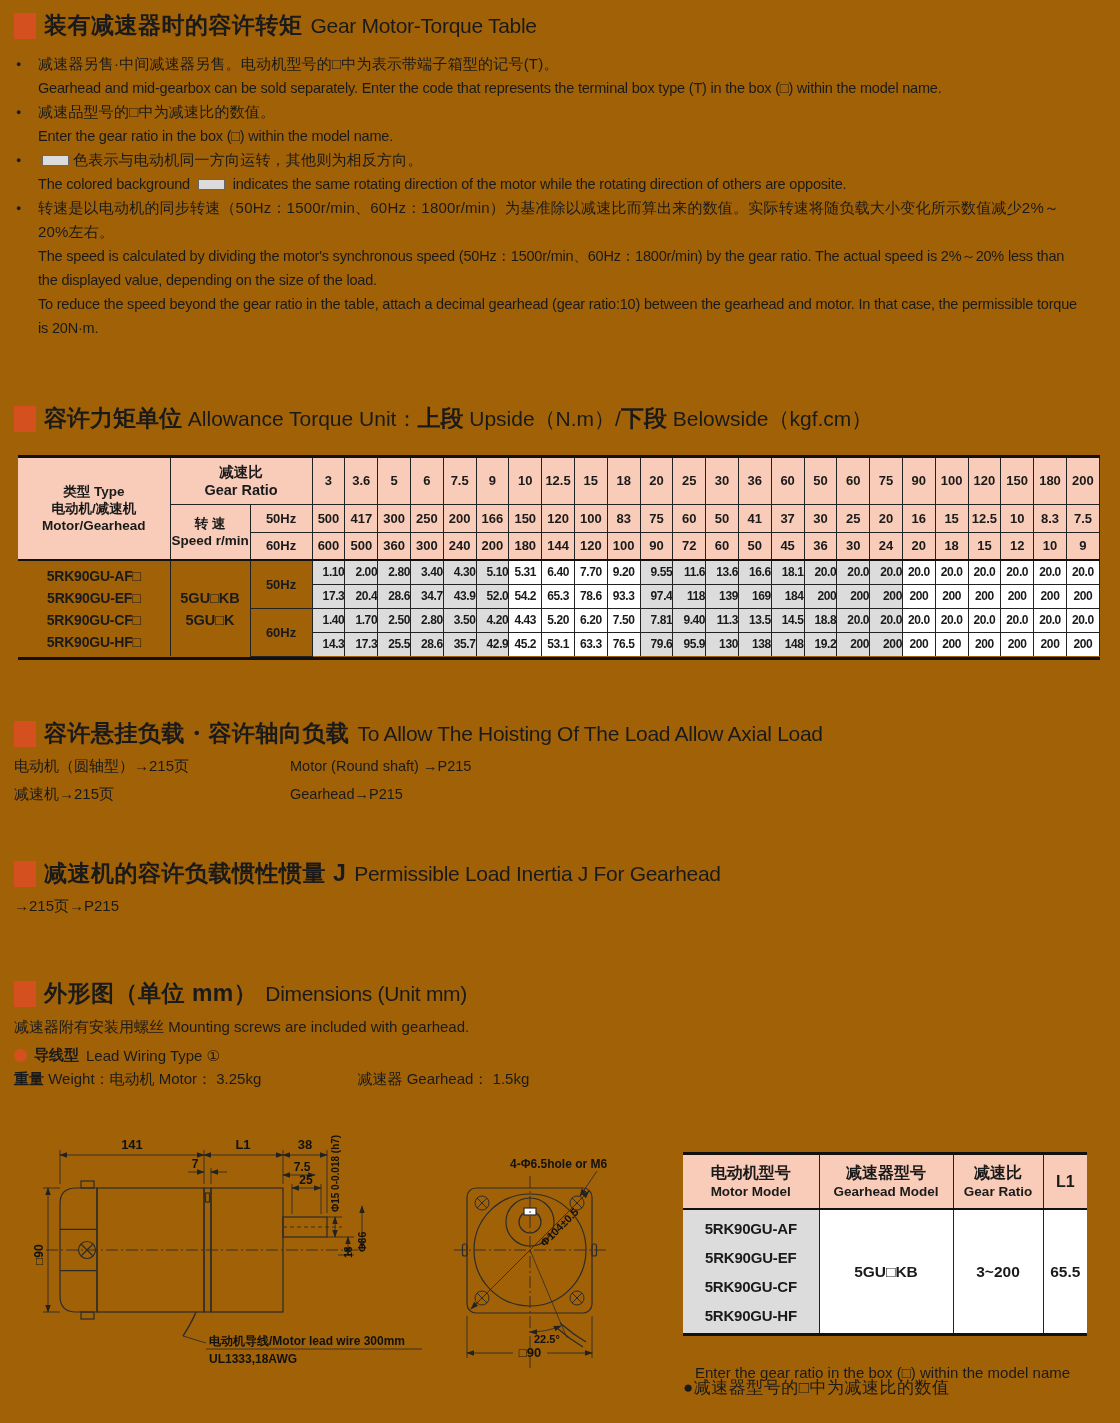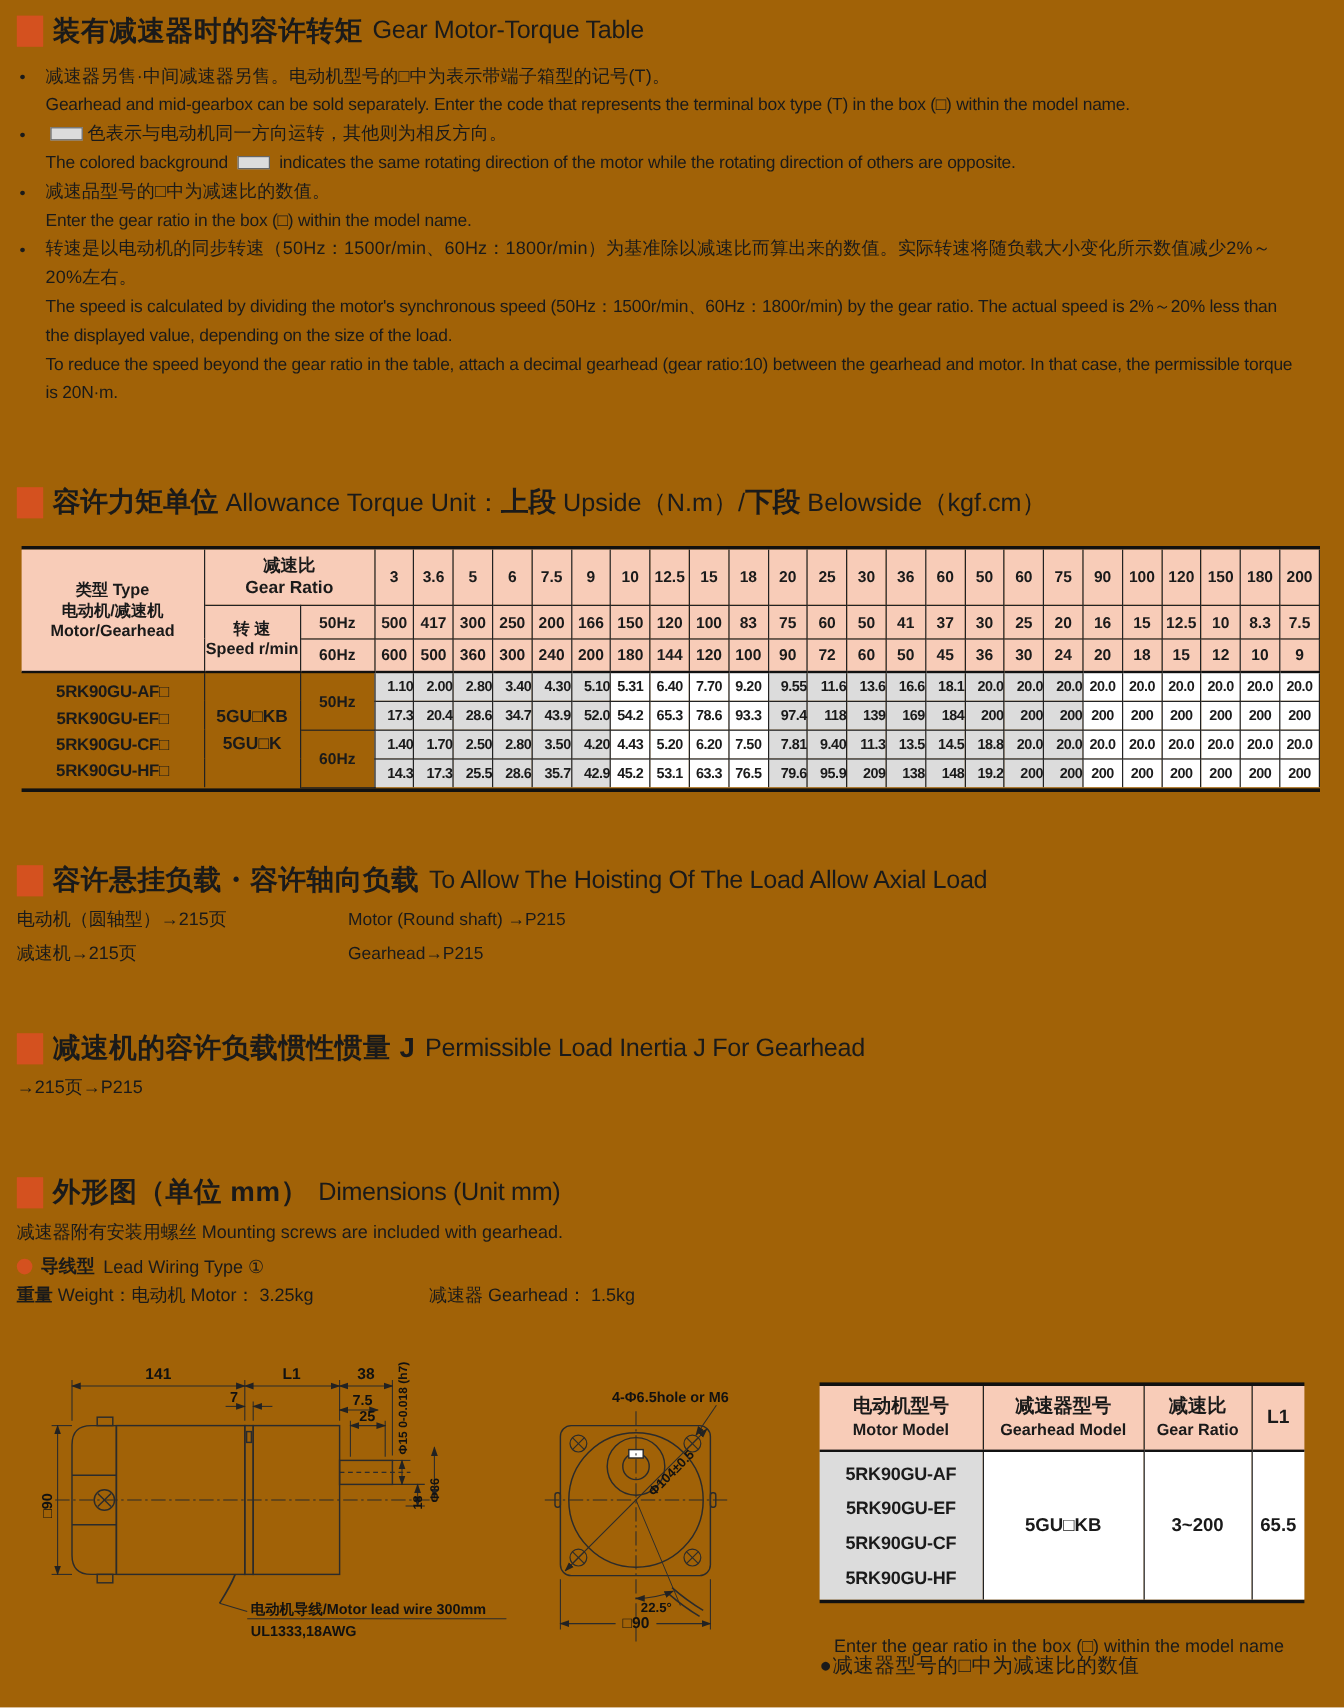--- a/index.html
+++ b/index.html
@@ -87,26 +87,26 @@
     <span class="h-zh">装有减速器时的容许转矩</span>
     <span class="h-en">Gear Motor-Torque Table</span>
   </div>
 
   <div class="bullets" id="bullets">
       <div class="bullet">
         <div class="b-zh">减速器另售·中间减速器另售。电动机型号的□中为表示带端子箱型的记号(T)。</div>
         <div class="b-en">Gearhead and mid-gearbox can be sold separately. Enter the code that represents the terminal box type (T) in the box (□) within the model name.</div>
       </div>
       <div class="bullet">
+        <div class="b-zh">减速品型号的□中为减速比的数值。</div>
+        <div class="b-en">Enter the gear ratio in the box (□) within the model name.</div>
+      </div>
+      <div class="bullet">
         <div class="b-zh"><span class="swatch"></span>色表示与电动机同一方向运转，其他则为相反方向。</div>
         <div class="b-en">The colored background <span class="swatch"></span> indicates the same rotating direction of the motor while the rotating direction of others are opposite.</div>
-      </div>
-      <div class="bullet">
-        <div class="b-zh">减速品型号的□中为减速比的数值。</div>
-        <div class="b-en">Enter the gear ratio in the box (□) within the model name.</div>
       </div>
       <div class="bullet">
         <div class="b-zh">转速是以电动机的同步转速（50Hz：1500r/min、60Hz：1800r/min）为基准除以减速比而算出来的数值。实际转速将随负载大小变化所示数值减少2%～20%左右。</div>
         <div class="b-en">The speed is calculated by dividing the motor's synchronous speed (50Hz：1500r/min、60Hz：1800r/min) by the gear ratio. The actual speed is 2%～20% less than the displayed value, depending on the size of the load.</div>
       </div>
       <div class="bullet">
         <div class="b-en">To reduce the speed beyond the gear ratio in the table, attach a decimal gearhead (gear ratio:10) between the gearhead and motor. In that case, the permissible torque is 20N·m.</div>
       </div>
     </div>
 
@@ -338,21 +338,21 @@
             <td class="d sh bb0">25.5</td>
             <td class="d sh bb0">28.6</td>
             <td class="d sh bb0">35.7</td>
             <td class="d sh bb0">42.9</td>
             <td class="d bb0">45.2</td>
             <td class="d bb0">53.1</td>
             <td class="d bb0">63.3</td>
             <td class="d bb0">76.5</td>
             <td class="d sh bb0">79.6</td>
             <td class="d sh bb0">95.9</td>
-            <td class="d sh bb0">209</td>
+            <td class="d sh bb0">130</td>
             <td class="d sh bb0">138</td>
             <td class="d sh bb0">148</td>
             <td class="d sh bb0">19.2</td>
             <td class="d sh bb0">200</td>
             <td class="d sh bb0">200</td>
             <td class="d bb0">200</td>
             <td class="d bb0">200</td>
             <td class="d bb0">200</td>
             <td class="d bb0">200</td>
             <td class="d bb0">200</td>

